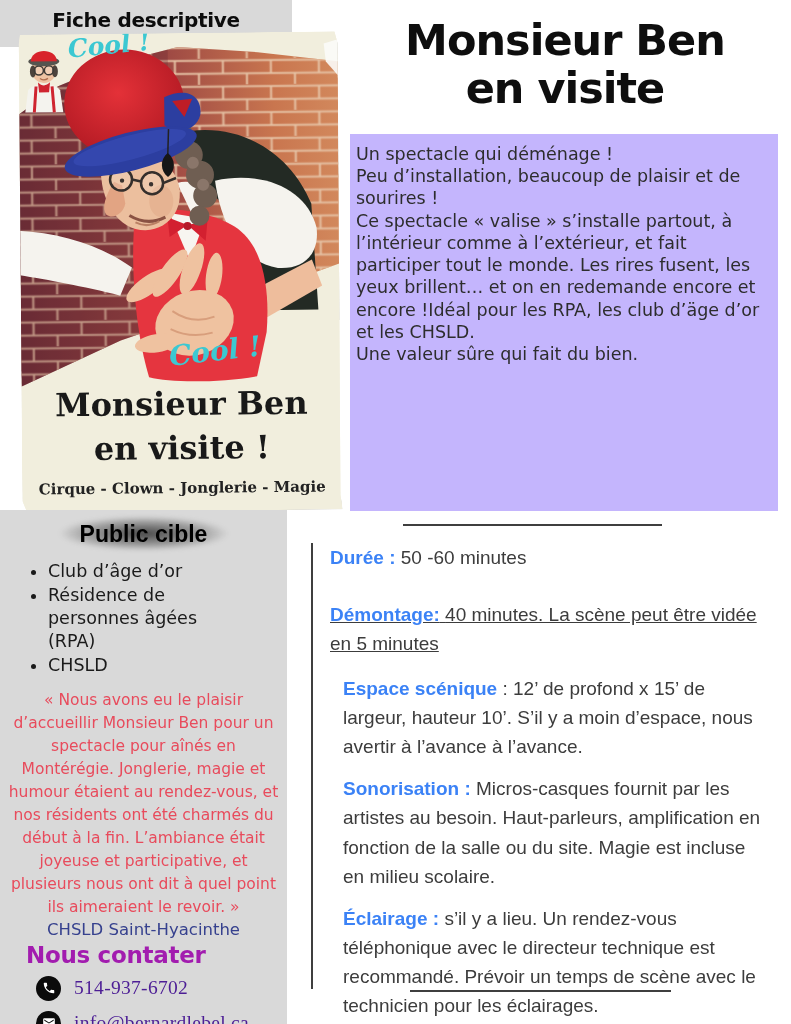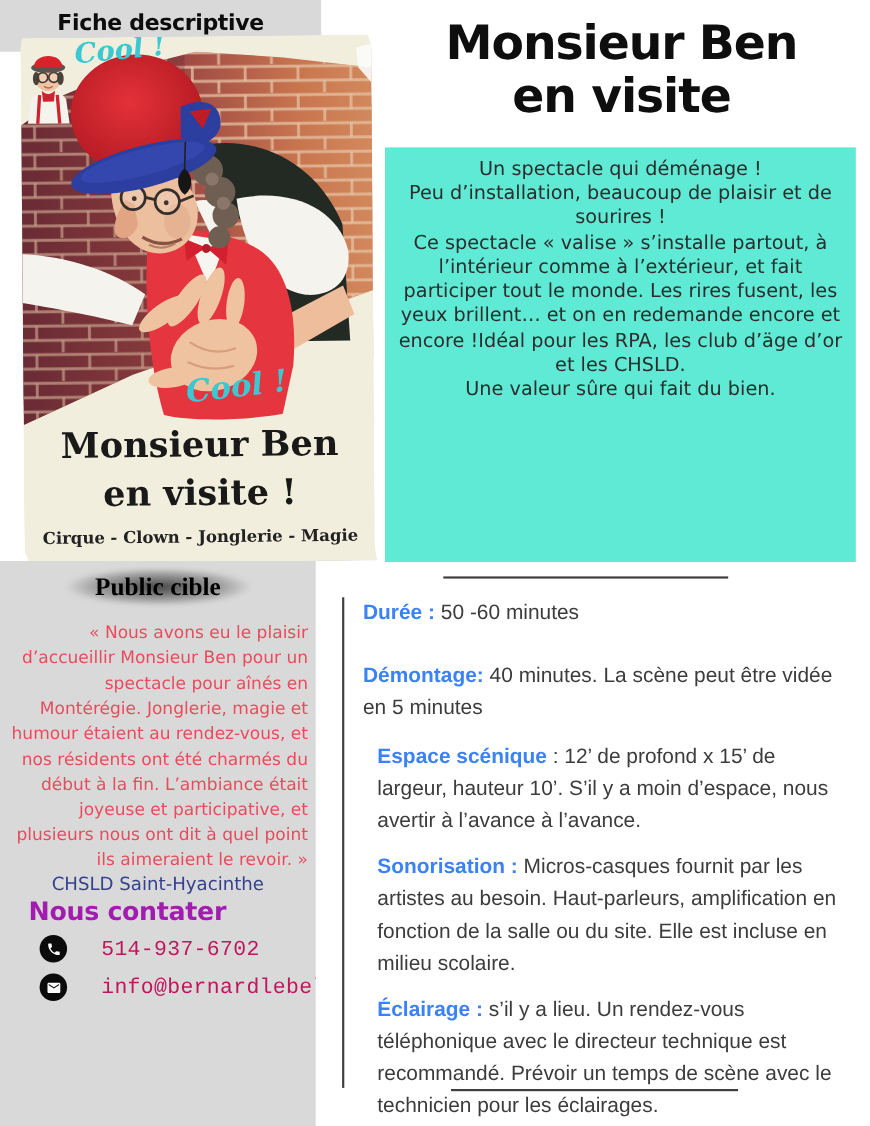--- a/index.html
+++ b/index.html
@@ -25,64 +25,64 @@
                 font-family:"DejaVu Serif",serif;font-weight:bold;color:#191919;white-space:nowrap;}
   .pt1{top:352px;font-size:32px;}
   .pt2{top:396px;font-size:32px;}
   .poster-tag{position:absolute;top:446px;width:100%;text-align:center;
               font-family:"DejaVu Serif",serif;font-weight:bold;font-size:15px;color:#222;}
 
   
   .main-title{position:absolute;left:345px;top:16px;width:440px;text-align:center;
               font-family:"DejaVu Sans",sans-serif;font-weight:800;font-size:43px;line-height:1.12;
               color:#0e0e0e;letter-spacing:-1px;}
-  .intro-box{position:absolute;left:350px;top:134px;width:428px;height:377px;background:#5eead4;
-             box-sizing:border-box;padding:9px 6px;text-align:center;overflow:hidden;
+  .intro-box{position:absolute;left:350px;top:134px;width:428px;height:377px;background:#c4b5fd;
+             box-sizing:border-box;padding:9px 6px;text-align:left;overflow:hidden;
              font-family:"DejaVu Sans",sans-serif;font-size:17.5px;line-height:1.27;color:#2d2d2d;}
   .intro-box p{margin:0;}
 
   .rule{position:absolute;height:2px;background:#3f3f3f;}
   .rule-top{left:403px;top:524px;width:259px;}
   .rule-bottom{left:410px;top:990px;width:261px;}
   .vline{position:absolute;left:311px;top:543px;width:2px;height:446px;background:#3f3f3f;}
 
   .details{position:absolute;left:330px;top:543px;width:452px;font-size:19px;line-height:1.53;
            color:#3c3c3c;font-family:"Liberation Sans",sans-serif;}
   .details b{color:#3b82f6;text-align:center;}
   .d0{margin:0 0 28px;}
   .d1{margin:0;}
-  .d2{margin:0 0 16px;}
+  .d2{margin:0 0 16px;text-decoration:underline;}
   .d3,.d4,.d5{margin:13px;}
 
   
   .left-panel{position:absolute;left:0;top:510px;width:287px;height:514px;background:#d9d9d9;
               overflow:hidden;}
   .pc-wrap{position:relative;margin-top:6px;height:36px;display:flex;align-items:center;
            justify-content:center;}
   .pc-smudge{position:absolute;left:50%;top:1px;transform:translateX(-50%);width:192px;height:33px;
              border-radius:50%;filter:blur(2px);
              background:radial-gradient(ellipse 52% 62% at 50% 50%,rgba(55,55,55,0.9),
                         rgba(105,105,105,0.5) 58%,rgba(150,150,150,0) 85%);}
-  .pc-title{position:relative;font-family:Liberation Serif, serif;font-weight:800;font-size:23px;
+  .pc-title{position:relative;font-family:Liberation Sans, sans-serif;font-weight:800;font-size:23px;
             color:#000;}
   .pc-list{margin:8px 0 0 48px;padding:0;width:178px;font-family:"DejaVu Sans",sans-serif;
            font-size:17.5px;line-height:1.32;color:#1a1a1a;}
   .pc-list li{margin:0 0 1px;}
-  .quote{margin:12px 7px 0;text-align:right;font-family:"DejaVu Sans",sans-serif;font-size:15.5px;
+  .quote{margin:12px 7px 0;text-align:center;font-family:"DejaVu Sans",sans-serif;font-size:15.5px;
          line-height:1.48;color:#e84b5c;}
   .quote-attr{margin:1px 0 0;text-align:center;font-family:"DejaVu Sans",sans-serif;
               font-size:16.5px;color:#36418e;}
   .contact-h{margin:3px 0 0 26px;font-family:"DejaVu Sans",sans-serif;font-weight:800;
              font-size:23px;color:#a21caf;letter-spacing:-0.3px;}
   .c-row{display:flex;align-items:center;gap:13px;margin:8px 0 0 36px;}
   .c-row.r2{margin-top:10px;}
   .c-icon{width:25px;height:25px;border-radius:50%;background:#0b0b0b;display:flex;
           align-items:center;justify-content:center;flex:0 0 auto;}
   .c-icon svg{width:14px;height:14px;fill:#ffffff;}
-  .c-text{font-family:Liberation Mono, monospace;font-size:19.5px;color:#be185d;letter-spacing:0.3px;margin-left:18px;}
+  .c-text{font-family:Liberation Serif, serif;font-size:19.5px;color:#4c1d95;letter-spacing:0.3px;}
 </style>
 </head>
 <body>
 
 <div class="page">
 
   <div class="top-banner">
     <div class="fiche">Fiche descriptive</div>
   </div>
 
@@ -230,33 +230,38 @@
     <p class="d2">
       <b>Démontage:</b>
       <span>40 minutes. La scène peut être vidée en 5 minutes</span>
     </p>
     <p class="d3">
       <b>Espace scénique</b>
       <span>: 12’ de profond x 15’ de largeur, hauteur 10’. S’il y a moin d’espace, nous avertir à l’avance à l’avance.</span>
     </p>
     <p class="d4">
       <b>Sonorisation :</b>
-      <span>Micros-casques fournit par les artistes au besoin. Haut-parleurs, amplification en fonction de la salle ou du site. Elle est incluse en milieu scolaire.</span>
+      <span>Micros-casques fournit par les artistes au besoin. Haut-parleurs, amplification en fonction de la salle ou du site. Magie est incluse en milieu scolaire.</span>
     </p>
     <p class="d5">
       <b>Éclairage :</b>
       <span>s’il y a lieu. Un rendez-vous téléphonique avec le directeur technique est recommandé. Prévoir un temps de scène avec le technicien pour les éclairages.</span>
     </p>
   </div>
 
   <div class="left-panel">
     <div class="pc-wrap">
       <div class="pc-smudge"></div>
       <div class="pc-title">Public cible</div>
     </div>
+    <ul class="pc-list">
+      <li>Club d’âge d’or</li>
+      <li>Résidence de personnes âgées (RPA)</li>
+      <li>CHSLD</li>
+    </ul>
     <p class="quote">« Nous avons eu le plaisir d’accueillir Monsieur Ben pour un spectacle pour aînés en Montérégie. Jonglerie, magie et humour étaient au rendez-vous, et nos résidents ont été charmés du début à la fin. L’ambiance était joyeuse et participative, et plusieurs nous ont dit à quel point ils aimeraient le revoir. »</p>
     <p class="quote-attr">CHSLD Saint-Hyacinthe</p>
     <div class="contact-h">Nous contater</div>
     <div class="c-row">
       <span class="c-icon">
         <svg viewBox="0 0 24 24">
             <path d="M6.62 10.79c1.44 2.83 3.76 5.14 6.59 6.59l2.2-2.21c.27-.27.67-.36 1.02-.24 1.12.37 2.33.57 3.57.57.55 0 1 .45 1 1V20c0 .55-.45 1-1 1-9.39 0-17-7.61-17-17 0-.55.45-1 1-1h3.5c.55 0 1 .45 1 1 0 1.25.2 2.45.57 3.57.11.35.03.74-.25 1.02l-2.2 2.2z"></path>
           </svg>
       </span>
       <span class="c-text">514-937-6702</span>

